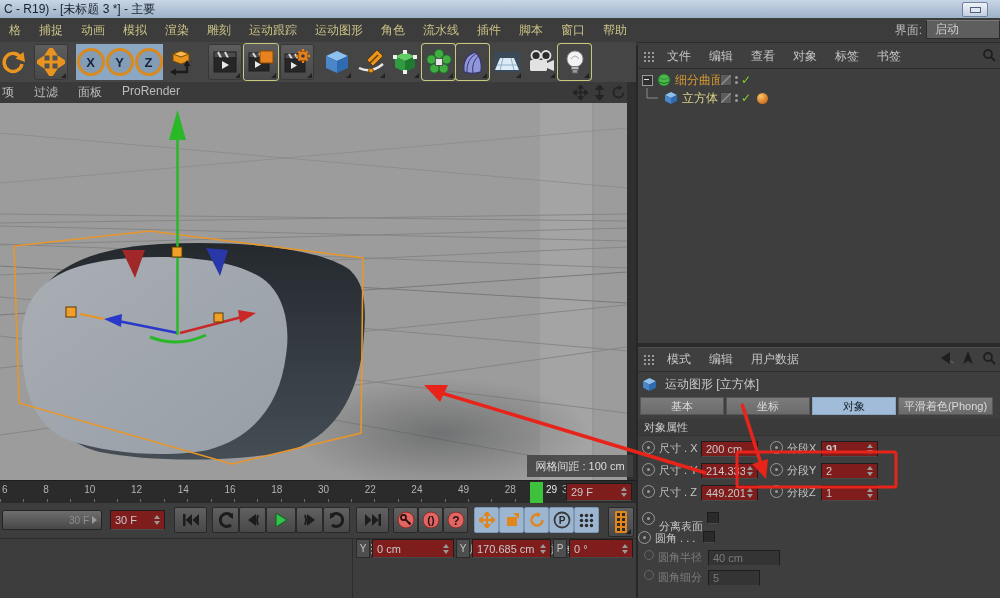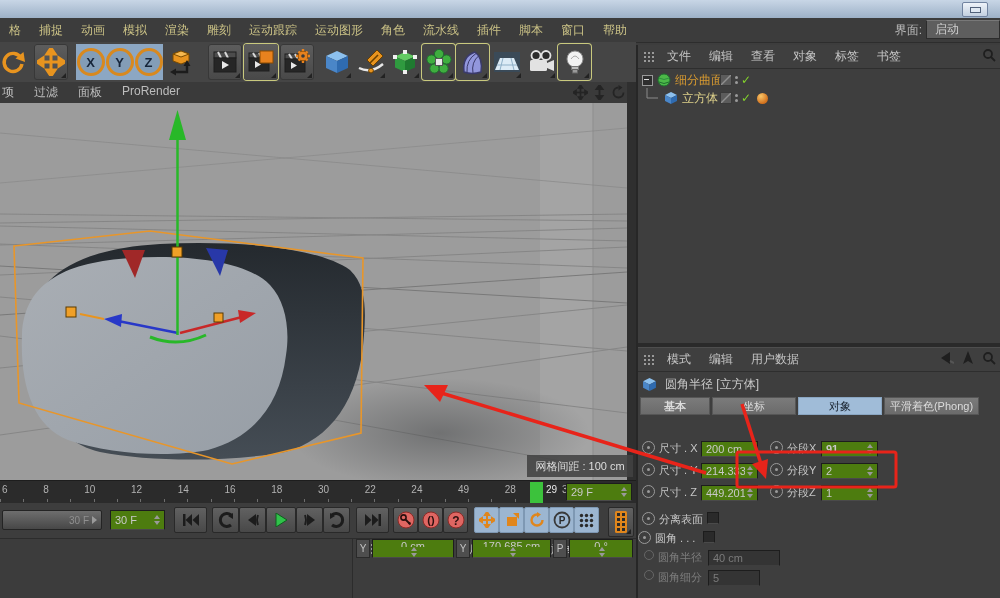--- a/index.html
+++ b/index.html
@@ -60,36 +60,36 @@
   .transport{left:0;top:503px;width:636px;height:35px;background:#3d3d3d;padding-left:34px;}
   .t-btn{position:absolute;top:4px;width:29px;height:26px;background:linear-gradient(#616161,#484848);
     border:1px solid #292929;border-radius:2px;box-sizing:border-box;display:flex;align-items:center;justify-content:center;}
   .t-btn.bluebg{background:#9cb6d1;border-color:#7e98b3;}
   .pwr-slider{position:absolute;left:2px;top:7px;width:100px;height:20px;border:1px solid #242424;border-radius:2px;
     background:linear-gradient(#6e6e6e,#474747);display:flex;align-items:center;justify-content:flex-end;
     color:#8f8f8f;font-size:10px;padding-right:4px;box-sizing:border-box;gap:3px;}
   .pwr-slider .tri{width:0;height:0;border-left:5px solid #9a9a9a;border-top:4px solid transparent;border-bottom:4px solid transparent;}
 
   
-  .field{background:#4d7c0f;border:1px solid #1d1d1d;border-bottom-color:#4a4a4a;color:#c9c9c9;
+  .field{background:#7f1d1d;border:1px solid #1d1d1d;border-bottom-color:#4a4a4a;color:#c9c9c9;
     display:flex;align-items:center;padding:0 4px;box-sizing:border-box;font-size:11px;white-space:nowrap;overflow:hidden;}
   .field .val{flex:1;overflow:hidden;}
   .spin{display:flex;flex-direction:column;gap:2px;margin-left:2px;}
   .spin i{display:block;width:0;height:0;border-left:3.5px solid transparent;border-right:3.5px solid transparent;}
   .spin .up{border-bottom:4px solid #9a9a9a;}
   .spin .dn{border-top:4px solid #9a9a9a;}
   .chip{background:#4e4e4e;border:1px solid #2a2a2a;color:#c2c2c2;display:flex;align-items:center;justify-content:center;
     font-size:10px;box-sizing:border-box;}
 
   
   .coords{left:352px;top:538px;width:284px;height:60px;background:#3d3d3d;border-top:1px solid #2c2c2c;border-left:1px solid #2c2c2c;}
   .coords .hdr{position:absolute;top:3px;color:#c9c9c9;font-size:11px;}
   .co-row{position:absolute;left:3px;display:flex;gap:2px;}
   .co-row .chip{width:14px;height:19px;}
-  .co-row .field{height:19px;flex-direction:column;}
+  .co-row .field{height:19px;}
 
   
   .right-panel{left:636px;top:45px;width:364px;height:553px;background:#3e3e3e;border-left:2px solid #272727;box-sizing:border-box;}
   .pmenu{position:relative;height:23px;background:#3f3f3f;border-bottom:1px solid #2e2e2e;display:flex;align-items:center;}
   .pmenu .menu-item{padding:0 9px;color:#c4c4c4;font-size:12px;white-space:nowrap;}
   .grip{width:13px;height:12px;margin-left:5px;margin-right:2px;
     background-image:radial-gradient(circle,#9a9a9a 1px,transparent 1.2px);background-size:4px 4px;}
   .pm-icons{position:absolute;right:4px;top:3px;display:flex;gap:8px;align-items:center;}
 
   
@@ -119,20 +119,21 @@
   #annot{left:0;top:0;width:1000px;height:598px;pointer-events:none;z-index:50;}
 
   svg{display:block;}
 </style>
 </head>
 <body>
 
 <div id="app">
 
   <div class="abs titlebar">
+    <span>C - R19) - [未标题 3 *] - 主要</span>
     <span class="win-btn">
         <i></i>
       </span>
   </div>
 
   <div class="abs menubar">
     <div style="display:flex;">
         <span class="menu-item">格</span>
         <span class="menu-item">捕捉</span>
         <span class="menu-item">动画</span>
@@ -742,30 +743,34 @@
             </svg>
         </span>
       </div>
 
       <div style="position:absolute;left:4px;top:28px;display:flex;align-items:center;gap:8px;">
         <svg width="15" height="15" viewBox="0 0 14 14">
           <polygon points="7,1 13,4 7,7 1,4" fill="#8cc0ee"></polygon>
             <polygon points="1,4 7,7 7,13 1,10" fill="#4a86c8"></polygon>
           <polygon points="13,4 7,7 7,13 13,10" fill="#2f6bb0"></polygon>
         </svg>
-        <span style="color:#c9c9c9;font-size:12px;">圆角半径 [立方体]</span>
+        <span style="color:#c9c9c9;font-size:12px;">运动图形 [立方体]</span>
       </div>
 
       <div style="position:absolute;left:2px;top:49px;display:flex;gap:2px;">
-        <span class="tab" style="width:70px;font-weight:bold;">基本</span>
+        <span class="tab" style="width:84px;">基本</span>
         <span class="tab" style="width:84px;">坐标</span>
         <span class="tab active" style="width:84px;">对象</span>
         <span class="tab" style="width:95px;">平滑着色(Phong)</span>
       </div>
 
+      <div style="position:absolute;left:0;top:71px;width:100%;height:17px;background:#3a3a3a;border-bottom:1px solid #323232;
+                  color:#cdcdcd;display:flex;align-items:center;padding-left:6px;box-sizing:border-box;">
+        <span>对象属性</span>
+      </div>
 
       <div class="prop-row" style="left:4px;top:93px;">
         <span class="kf">
             <i></i>
           </span>
         <span class="plabel" style="width:42px;">尺寸 . X</span>
         <div class="field" style="width:57px;height:16px;">
           <span class="val">200 cm</span>
         </div>
         <span class="kf" style="margin-left:12px;">
@@ -826,21 +831,21 @@
               <i class="up"></i>
               <i class="dn"></i>
             </span>
         </div>
       </div>
 
       <div class="prop-row" style="left:4px;top:164px;">
         <span class="kf">
             <i></i>
           </span>
-        <span class="plabel" style="width:46px;">分离表面</span>
+        <span class="plabel" style="width:46px;margin-top:7px;">分离表面</span>
         <span class="cb" style="margin-left:2px;"></span>
       </div>
       <div class="prop-row" style="left:0;top:183px;">
         <span class="kf">
             <i></i>
           </span>
         <span class="plabel" style="width:46px;">圆角 . . .</span>
         <span class="cb" style="margin-left:2px;"></span>
       </div>
       <div class="prop-row" style="left:6px;top:202px;">

